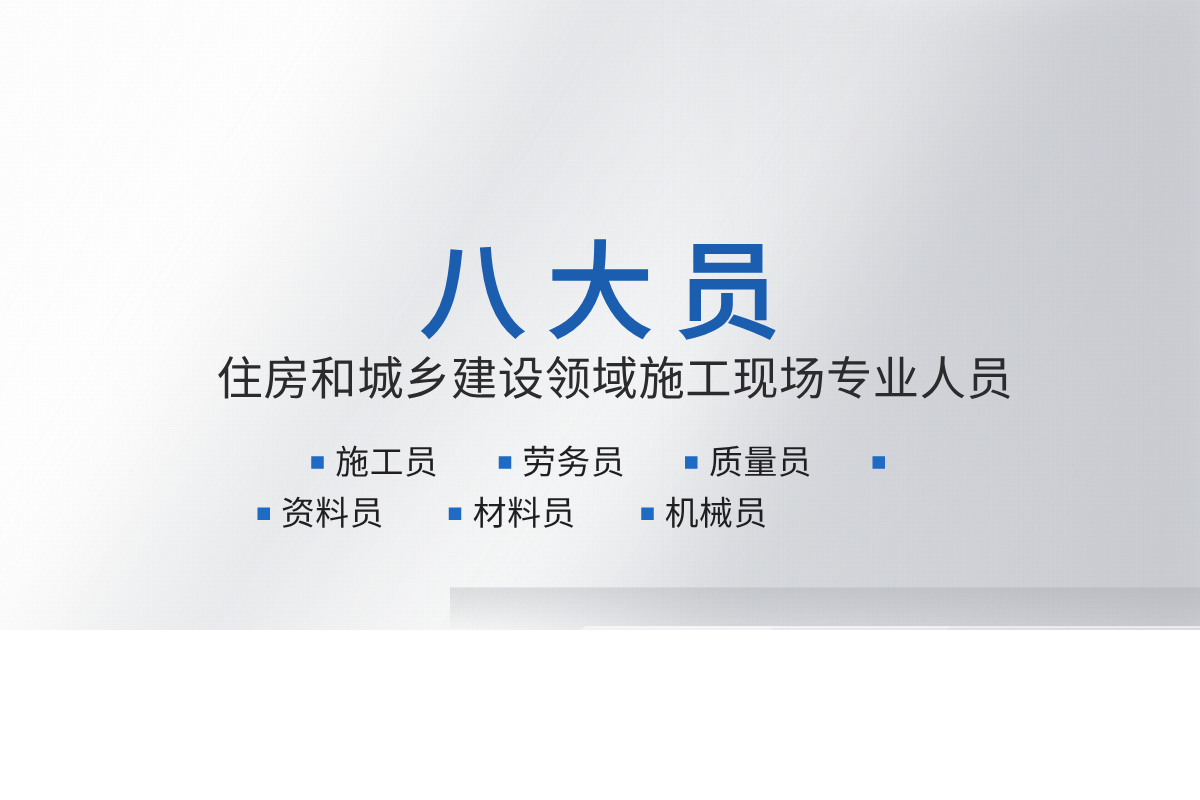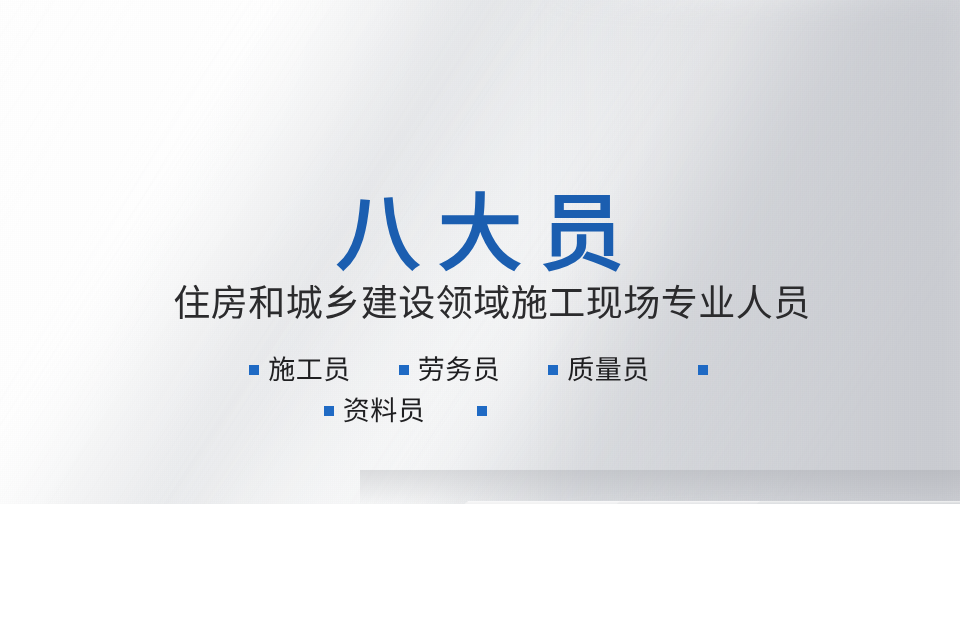--- a/index.html
+++ b/index.html
@@ -251,18 +251,23 @@
         </div>
       </div>
 
       <div class="role-row row-2">
         <div class="role-item">
           <span class="bullet"></span>
           <span class="role-label">资料员</span>
         </div>
         <div class="role-item">
           <span class="bullet"></span>
+          <span class="role-label">材料员</span>
+        </div>
+        <div class="role-item">
+          <span class="bullet"></span>
+          <span class="role-label">机械员</span>
         </div>
       </div>
 
     </div>
   </div>
 </div>
 
 </body></html>

